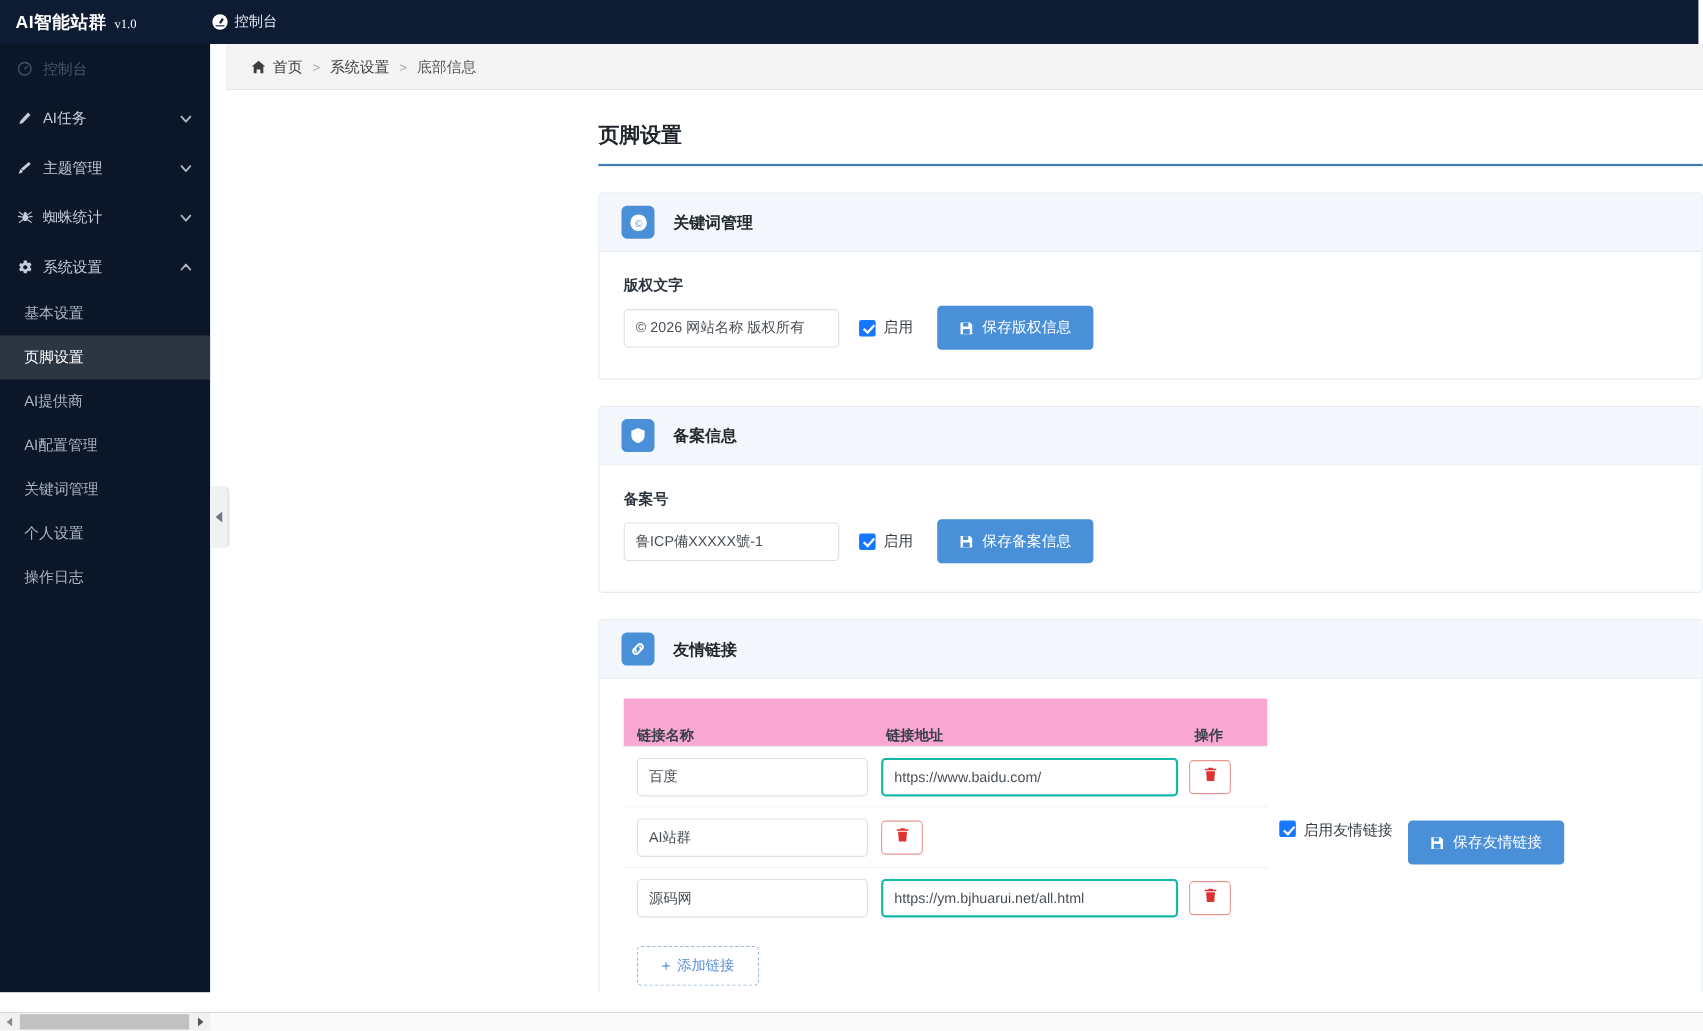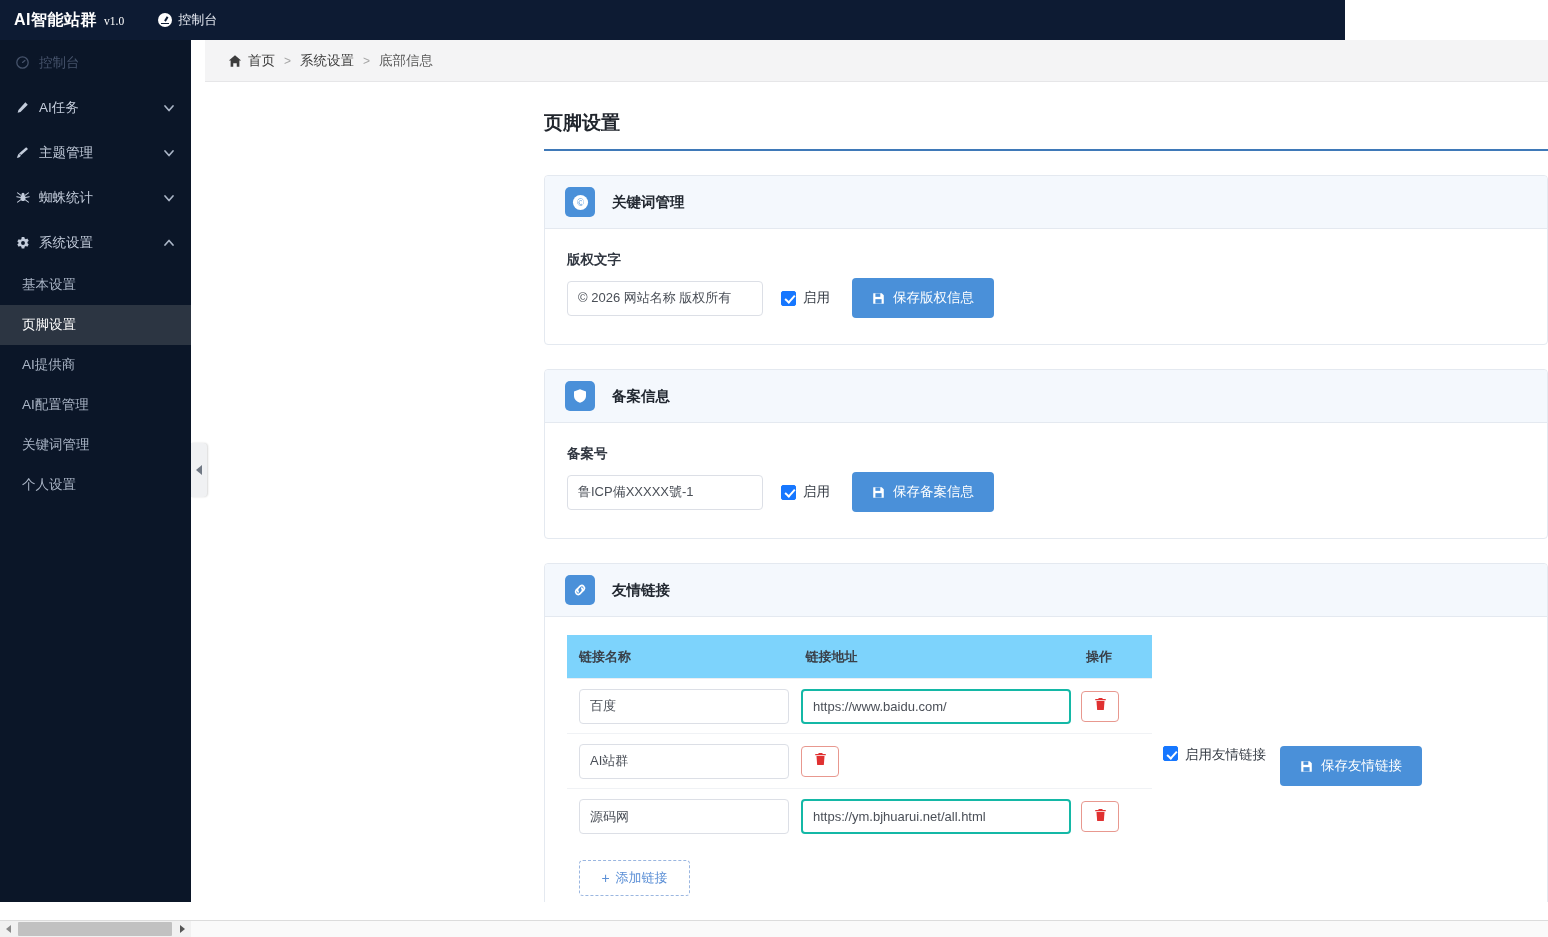--- a/index.html
+++ b/index.html
@@ -7,24 +7,25 @@
     margin: 0; padding: 0;
     width: 1548px; height: 937px;
     overflow: hidden;
     font-family: "Liberation Sans", "DejaVu Sans", sans-serif;
     background: #ffffff;
   }
 
   
   #topbar {
     position: absolute; top: 0; left: 0;
-    width: 1345px; height: 40px;
+    width: 1544px; height: 40px;
     background: #0d1b33;
     display: flex; align-items: center;
     z-index: 30;
+    gap: 35px;
   }
   #brand {
     color: #ffffff;
     font-size: 16px;
     font-weight: bold;
     margin-left: 14px;
     letter-spacing: .5px;
   }
   #brand-version {
     color: #ffffff;
@@ -221,23 +222,23 @@
     display: inline-flex; align-items: center; justify-content: center;
     padding: 0 20px;
     cursor: pointer;
     font-family: "Liberation Sans", sans-serif;
   }
   .btn-primary .save-ico { margin-right: 8px; display: inline-flex; }
 
   
   .lk-table { width: 585px; }
   .lk-head {
-    display: flex; align-items: center;
+    display: flex; align-items: flex-end;
     height: 44px;
-    background: #7dd3fc;
+    background: #f9a8d4;
     border-bottom: 1px solid #ebeef3;
     font-size: 13px; font-weight: bold; color: #3a4049; gap: 20px;
   }
   .lk-row {
     display: flex; align-items: center;
     height: 55px;
     border-bottom: 1px solid #f0f2f5;
   }
   .lk-row:last-of-type { border-bottom: none; }
   .col-name  { width: 234px; padding-left: 12px; }
@@ -413,20 +414,23 @@
     <span>AI提供商</span>
   </div>
   <div class="sb-sub">
     <span>AI配置管理</span>
   </div>
   <div class="sb-sub">
     <span>关键词管理</span>
   </div>
   <div class="sb-sub">
     <span>个人设置</span>
+  </div>
+  <div class="sb-sub">
+    <span>操作日志</span>
   </div>
 </div>
 
 <div id="collapse-handle">
   <span class="tri"></span>
 </div>
 
 <div id="breadcrumb">
   <span class="home-ico">
     <svg width="14" height="14" viewBox="0 0 16 16">

